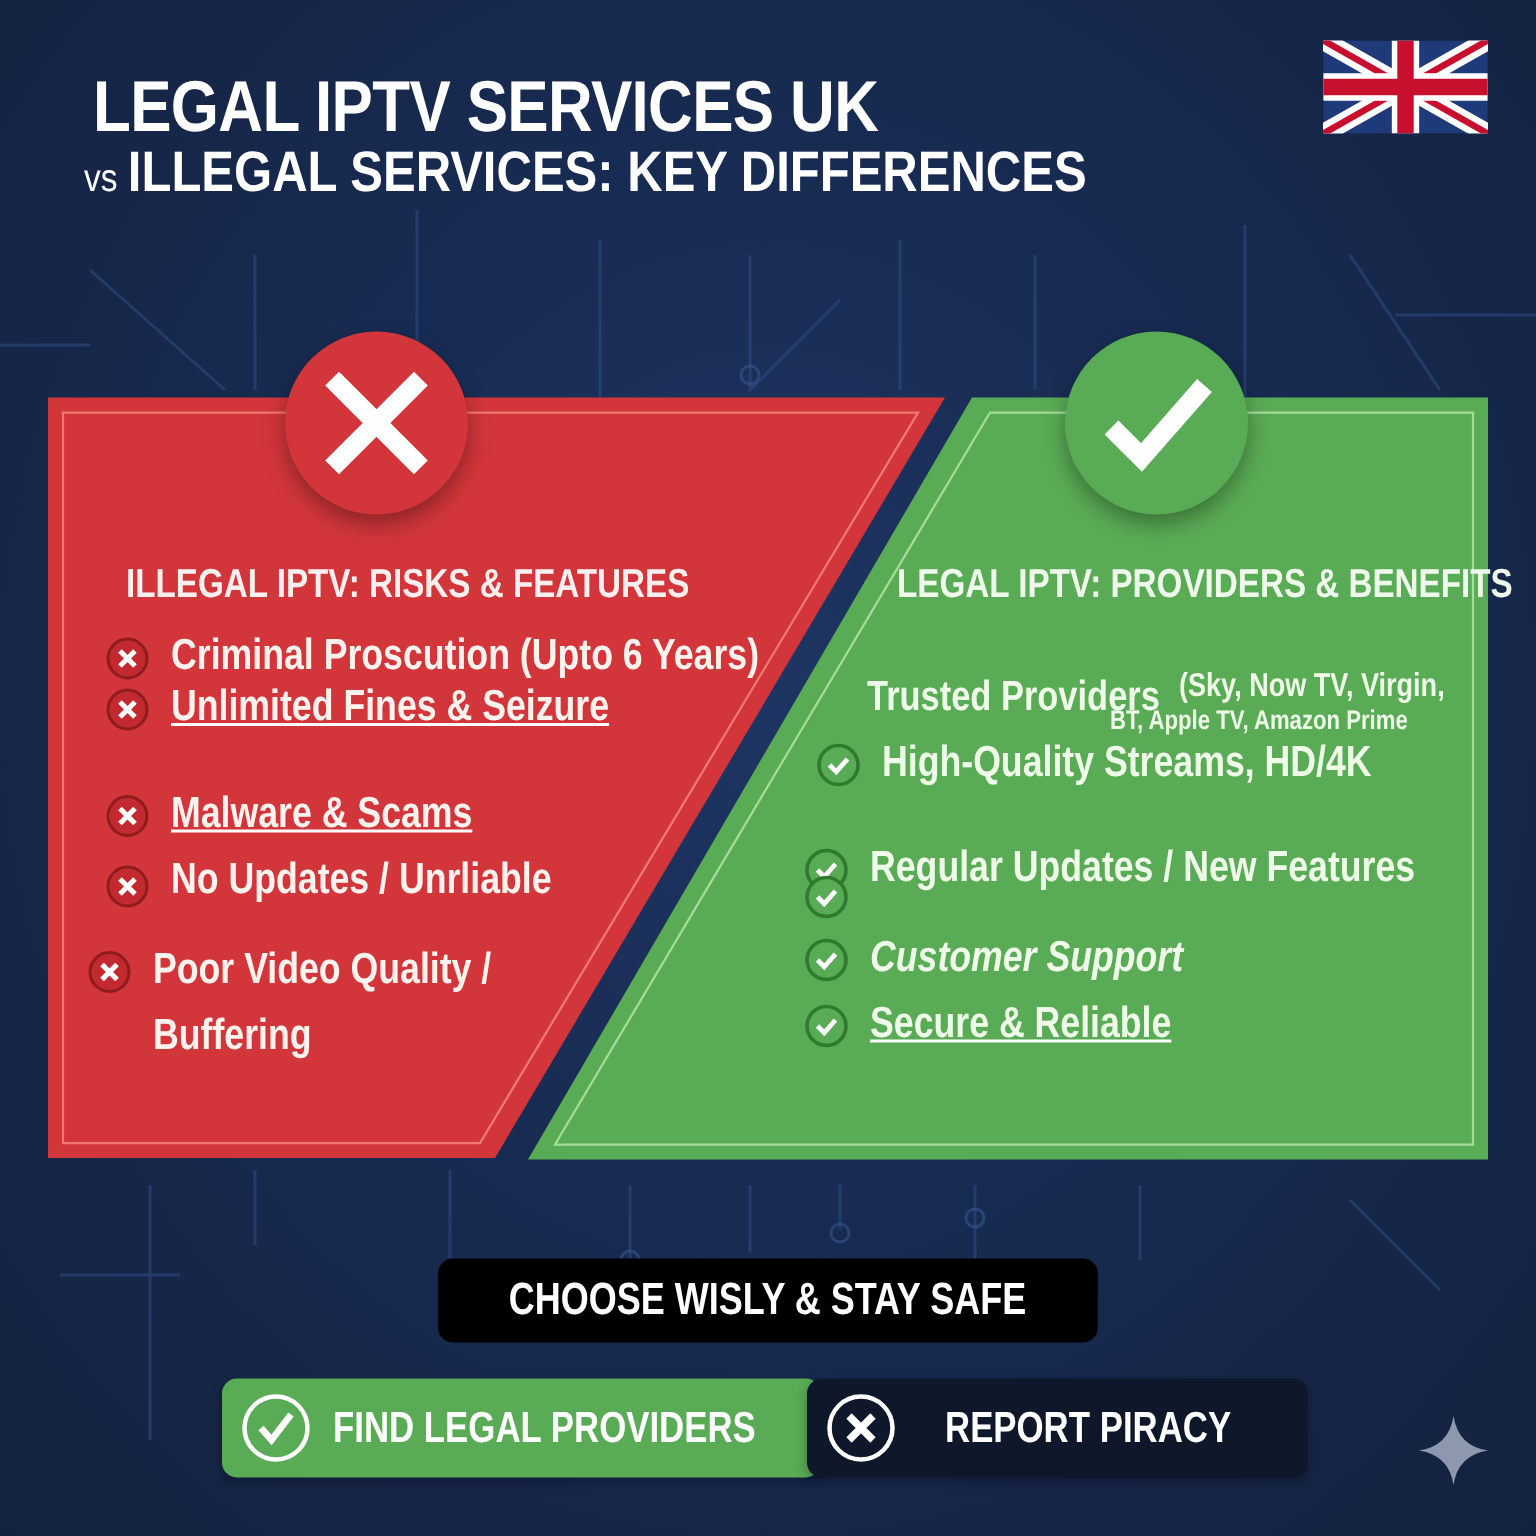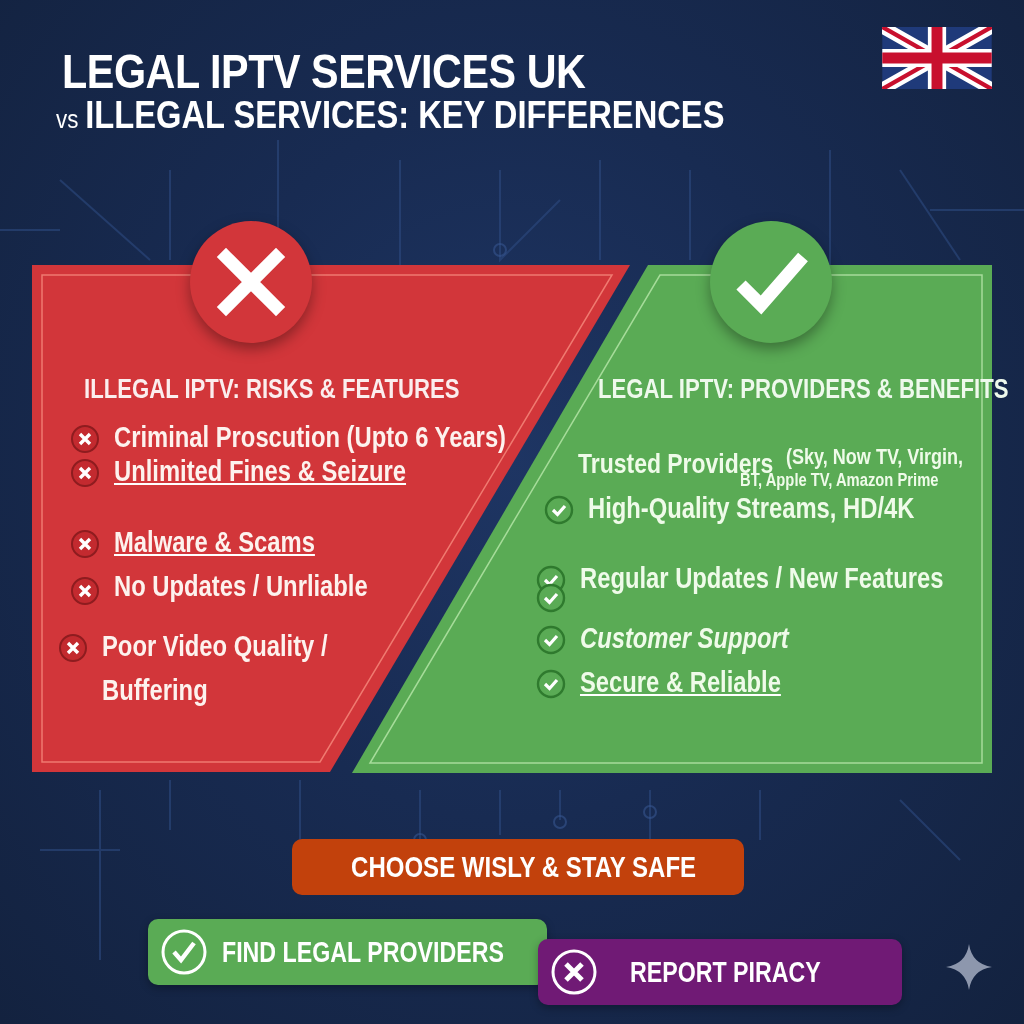--- a/index.html
+++ b/index.html
@@ -56,33 +56,33 @@
     position:absolute; left:786px; top:444px; font-size:22px; font-weight:bold;
     transform: scaleX(0.82); transform-origin:left top; white-space:nowrap; color:#effbe9;
   }
   .trusted-note2 {
     position:absolute; left:740px; top:470px; font-size:18px; font-weight:bold;
     transform: scaleX(0.82); transform-origin:left top; white-space:nowrap; color:#effbe9;
   }
 
   .tagline {
     position:absolute; left:292px; top:839px; width:440px; height:56px;
-    background:#c2410c; border-radius:10px;
-    display:flex; align-items:center; justify-content:center;padding-left:12px;
+    background:#000000; border-radius:10px;
+    display:flex; align-items:center; justify-content:center;
   }
   .tagline span {
     font-size:30px; font-weight:bold; white-space:nowrap;
     transform: scaleX(0.8);
   }
   .btn {
     position:absolute; top:919px; height:66px; border-radius:10px;
     display:flex; align-items:center; box-shadow:0 3px 8px rgba(0,0,0,0.3);
   }
   .btn-green { left:148px; width:399px; background:#5aab55; }
-  .btn-red { left:538px; width:364px; background:#701a75;margin-top:20px; }
+  .btn-red { left:538px; width:334px; background:#0f172a; }
   .btn .bic { width:48px; height:48px; margin-left:12px; flex:none; }
   .btn .blabel {
     font-size:29px; font-weight:bold; white-space:nowrap; margin-left:14px;
     transform: scaleX(0.8); transform-origin:left center;
   }
   .btn-red .blabel { margin-left:32px; }
   .sparkle { position:absolute; left:944px; top:942px; width:50px; height:50px; }
 </style>
 </head>
 <body>

